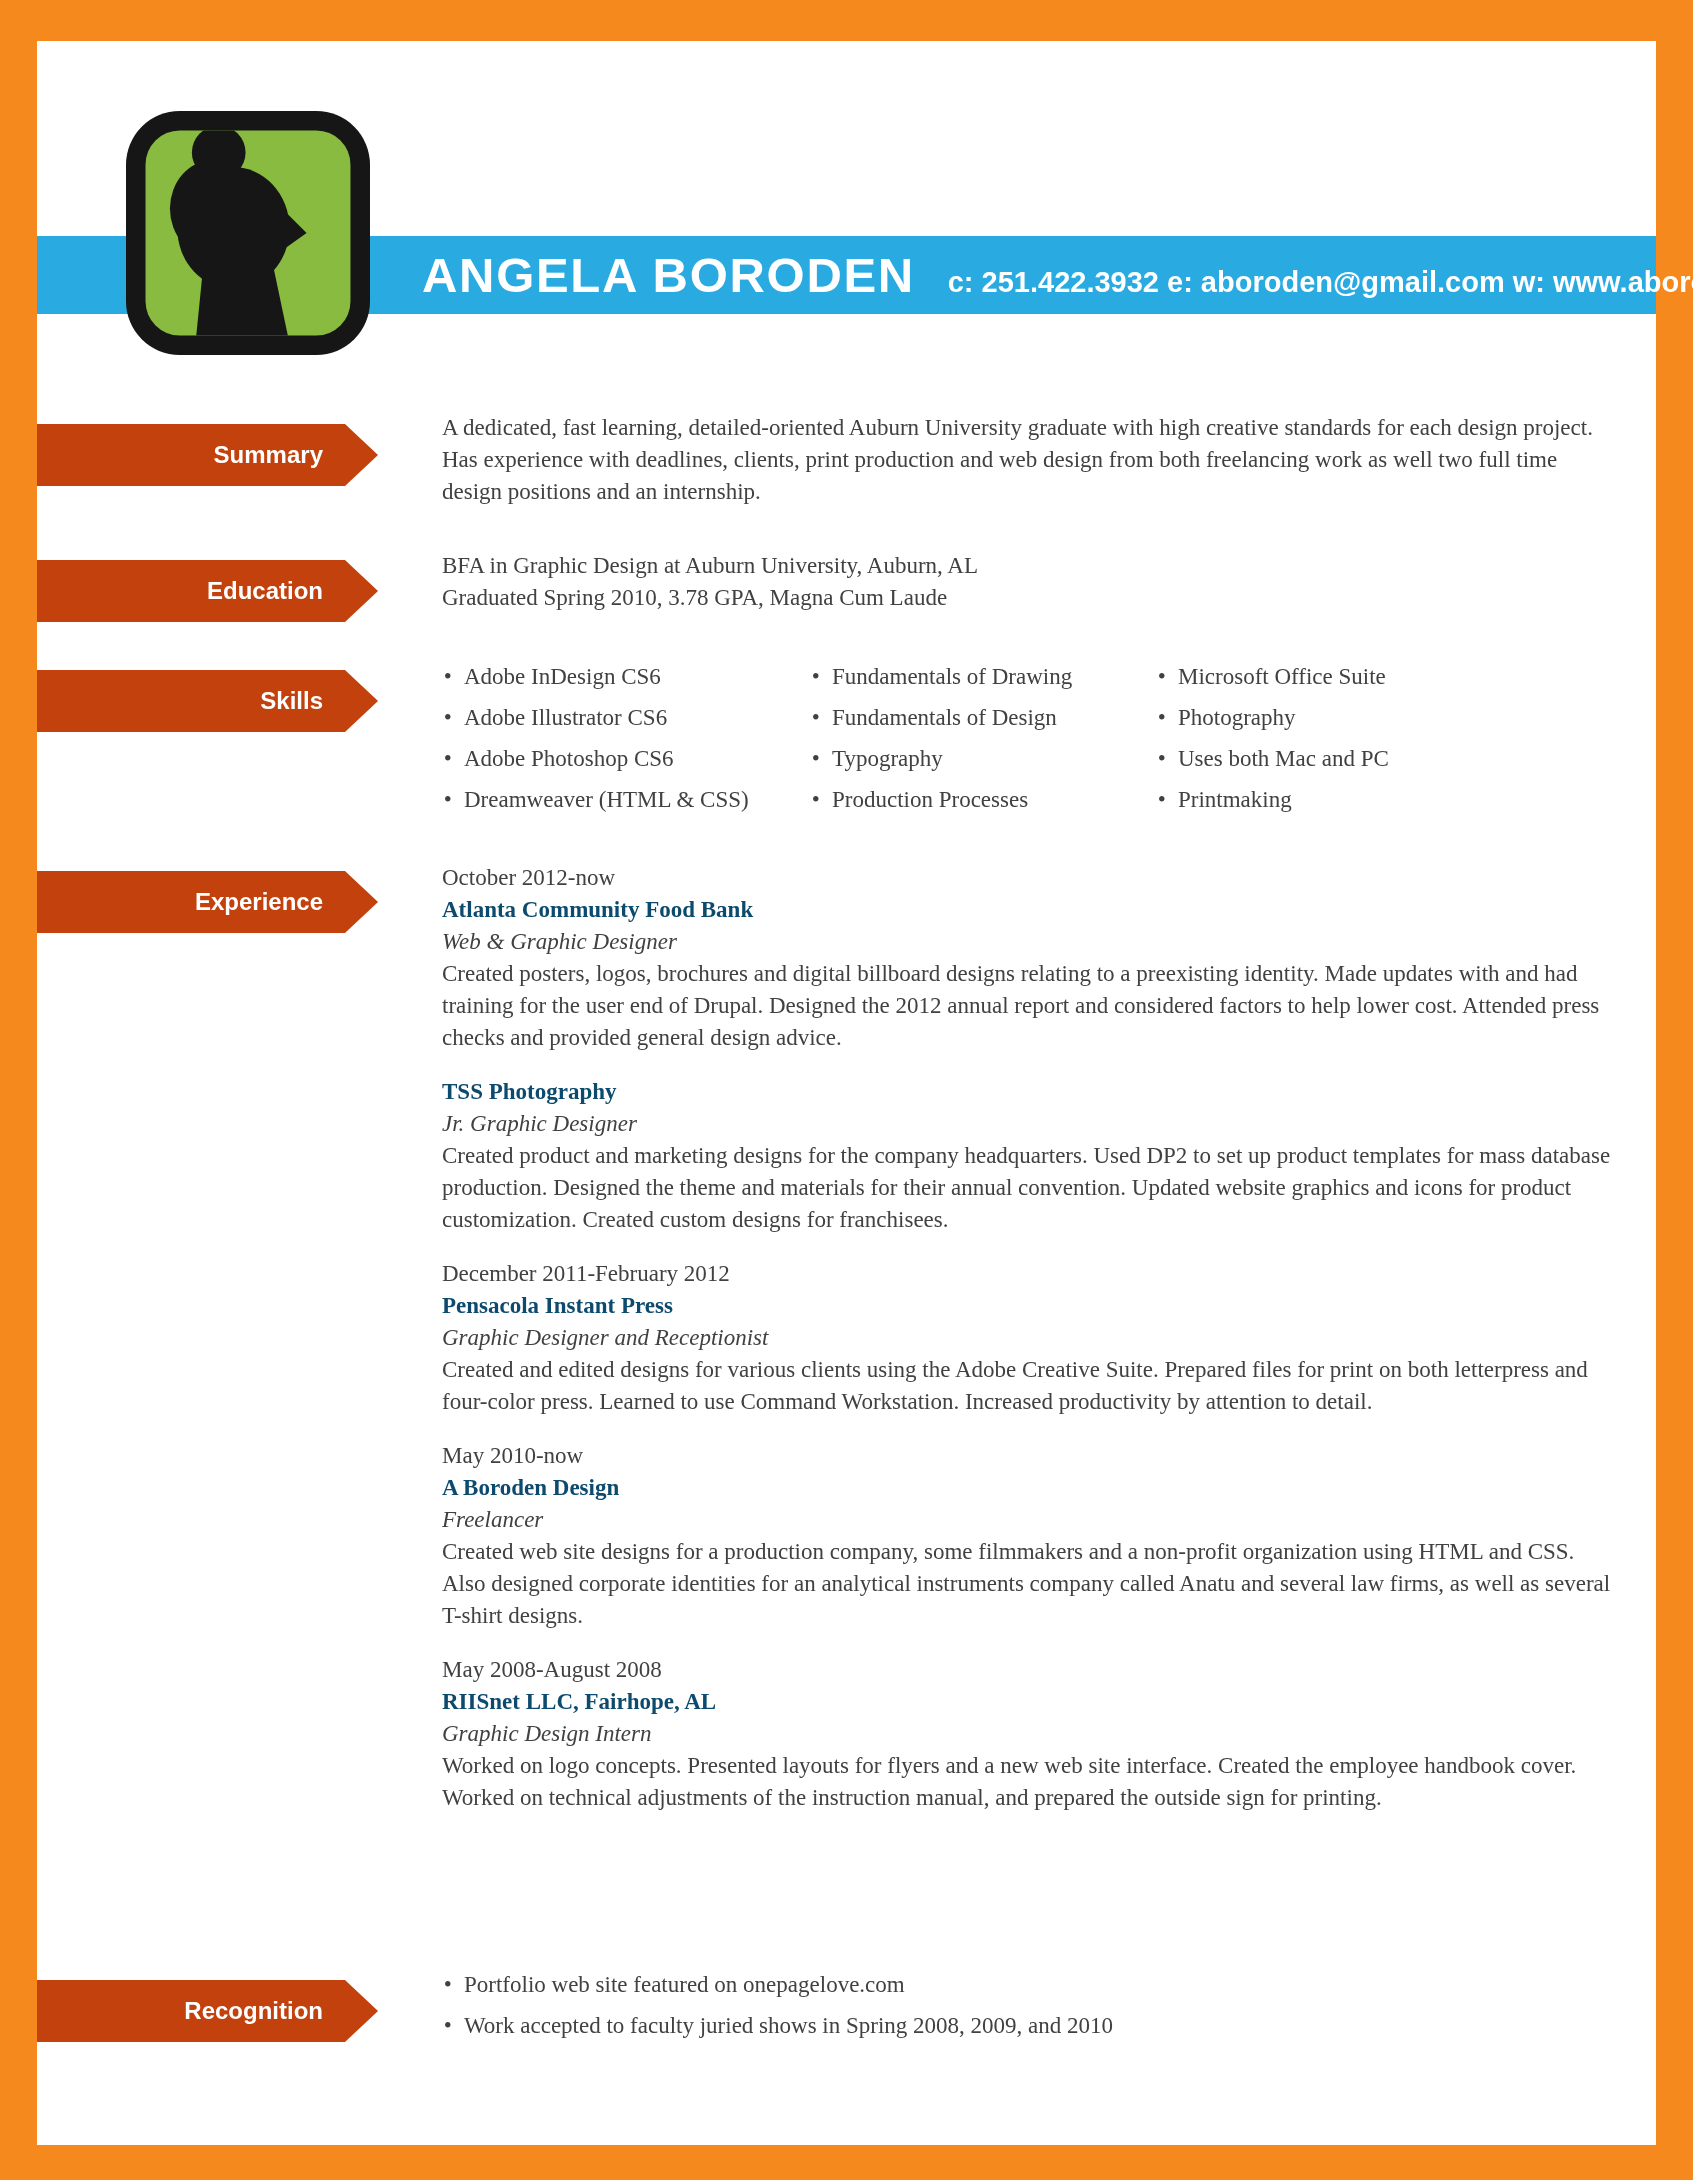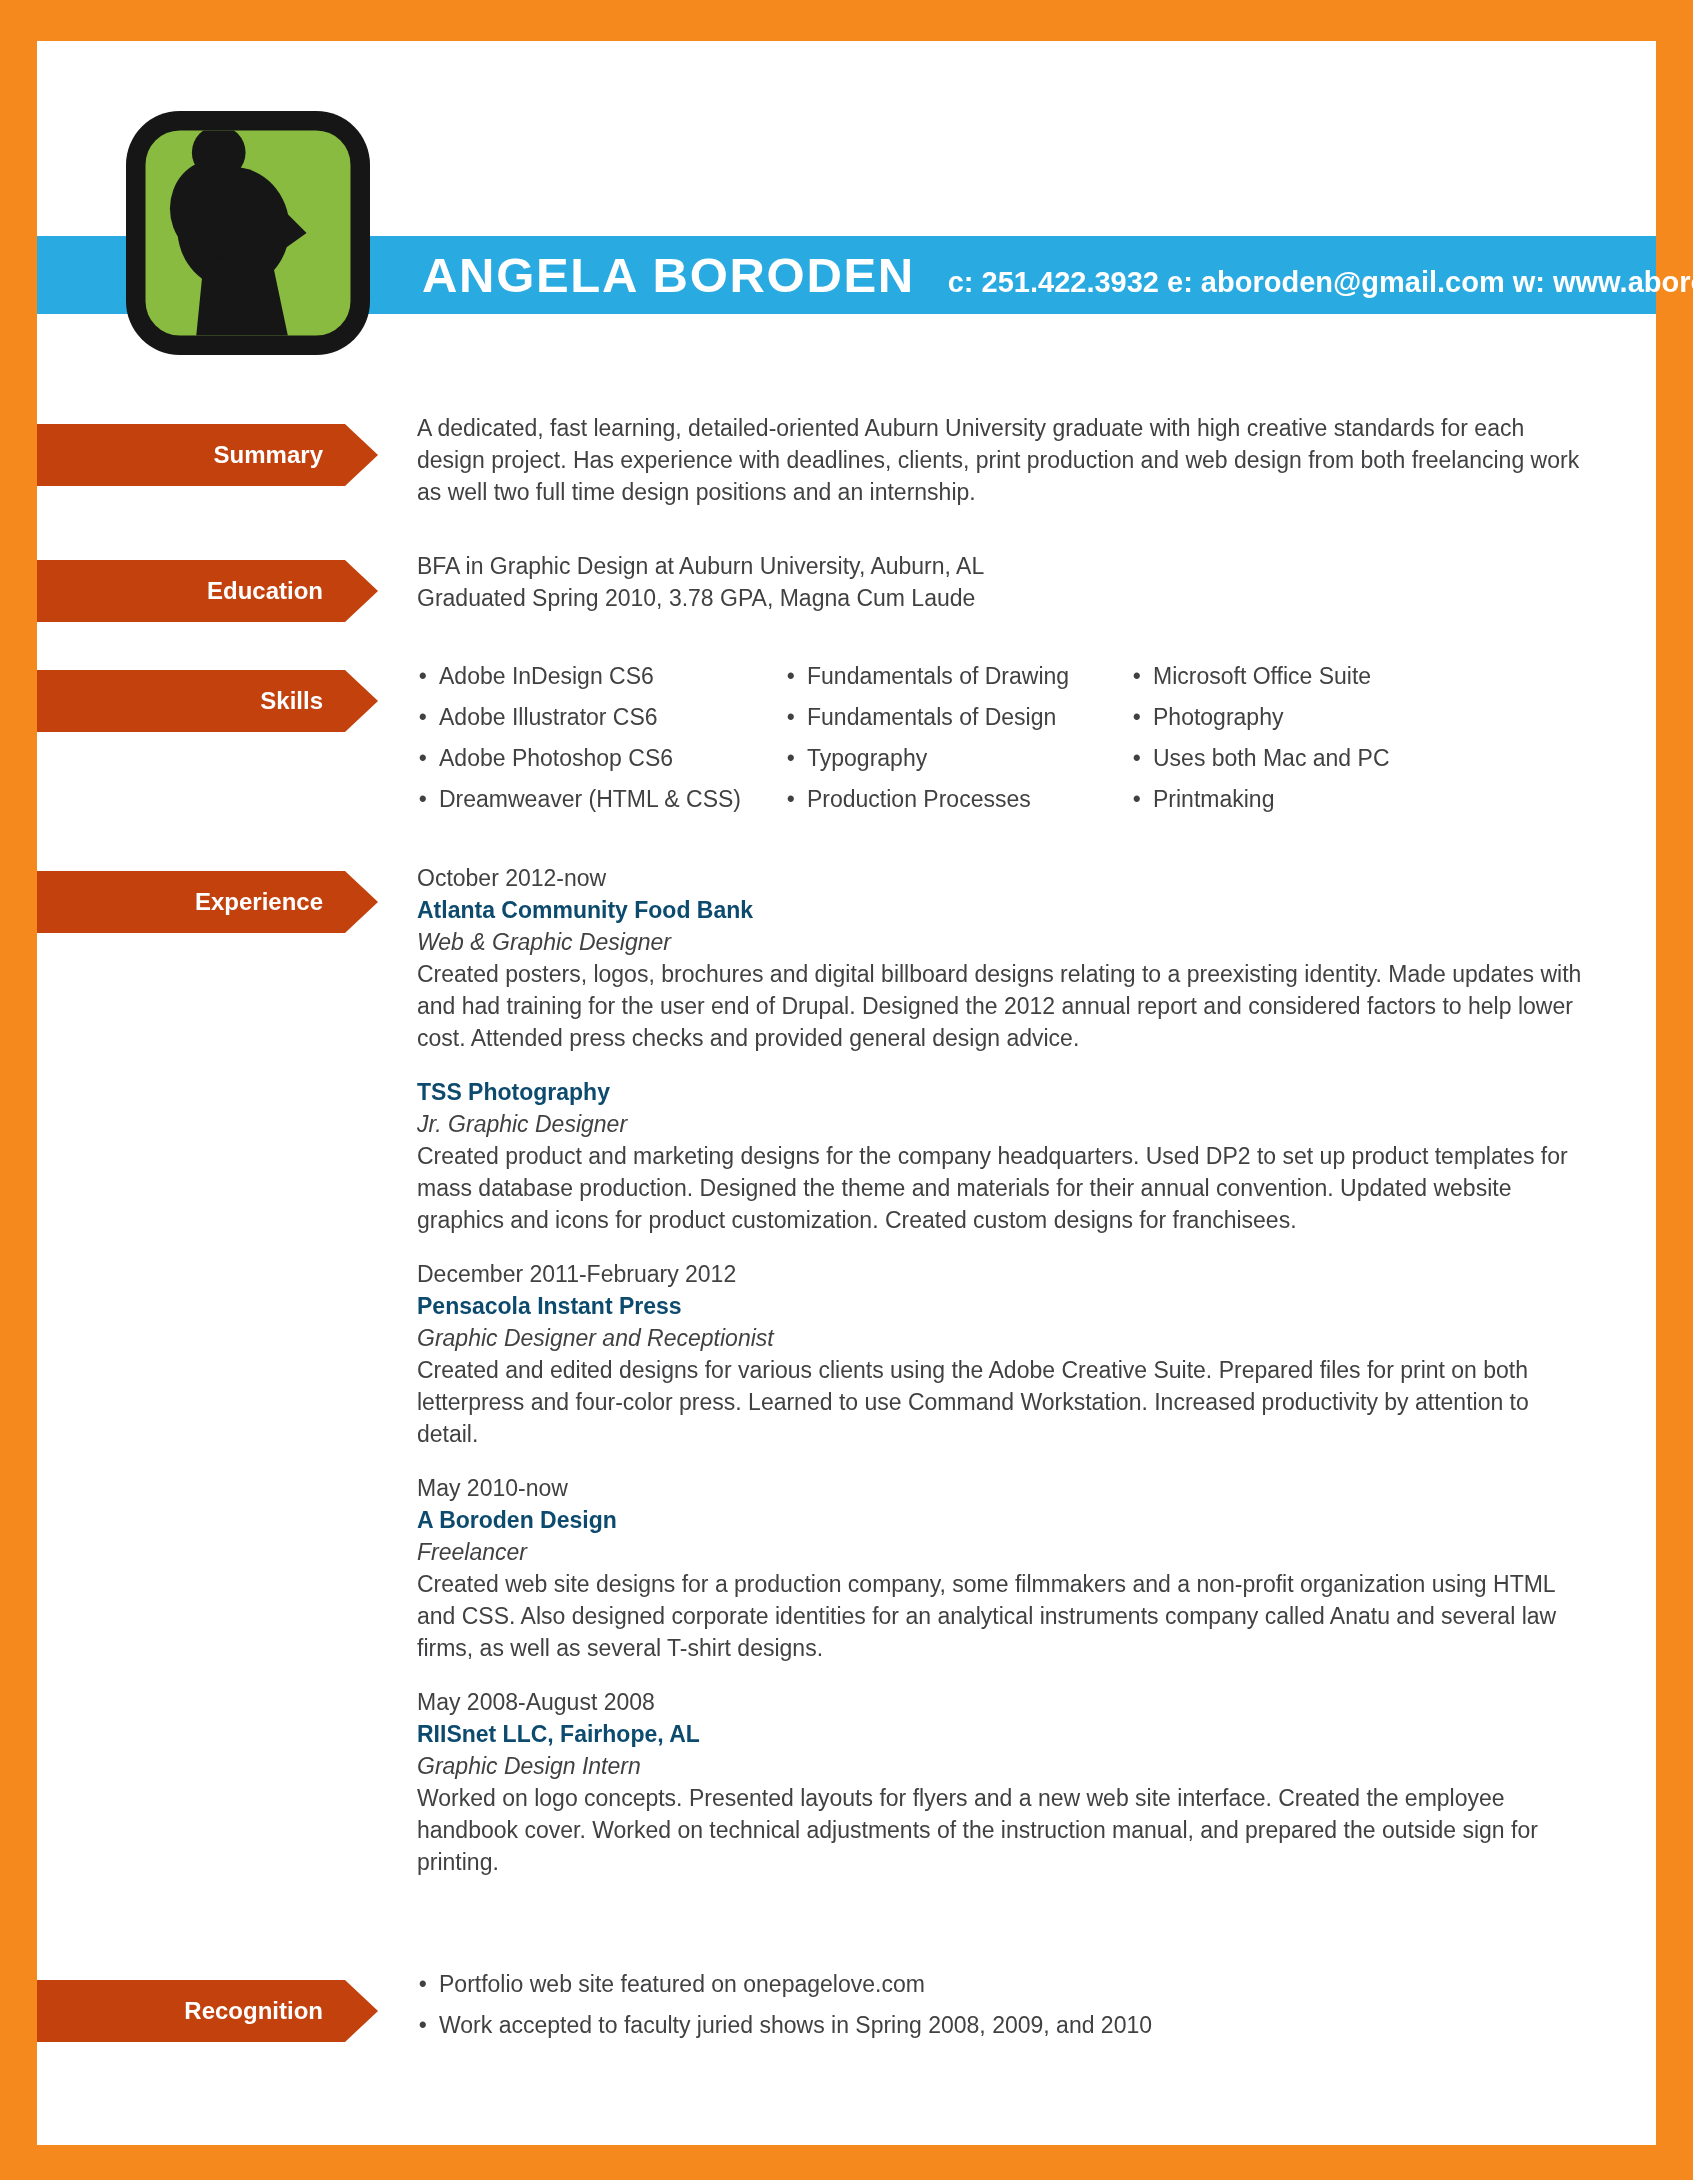--- a/index.html
+++ b/index.html
@@ -25,21 +25,21 @@
     display:flex;align-items:center;justify-content:flex-end;
     padding-right:55px;box-sizing:border-box;
     clip-path:polygon(0 0,308px 0,341px 50%,308px 100%,0 100%);
   }
   #rib-summary{top:424px;}
   #rib-education{top:560px;}
   #rib-skills{top:670px;}
   #rib-experience{top:871px;}
   #rib-recognition{top:1980px;}
   
-  .content{position:absolute;left:417px;width:1169px;color:#414042;font-size:23px;line-height:32px;}
+  .content{position:absolute;left:442px;width:1169px;color:#414042;font-size:23px;line-height:32px;font-family:Liberation Serif, serif;}
   #sec-summary{top:412px;}
   #sec-education{top:550px;}
   #sec-skills{top:656px;}
   #sec-experience{top:862px;}
   #sec-recognition{top:1964px;}
   .skills-row{display:flex;}
   .skill-col{line-height:41px;}
   .skill-col.c0{width:368px;}
   .skill-col.c1{width:346px;}
   .skill-col.c2{flex:1;}

